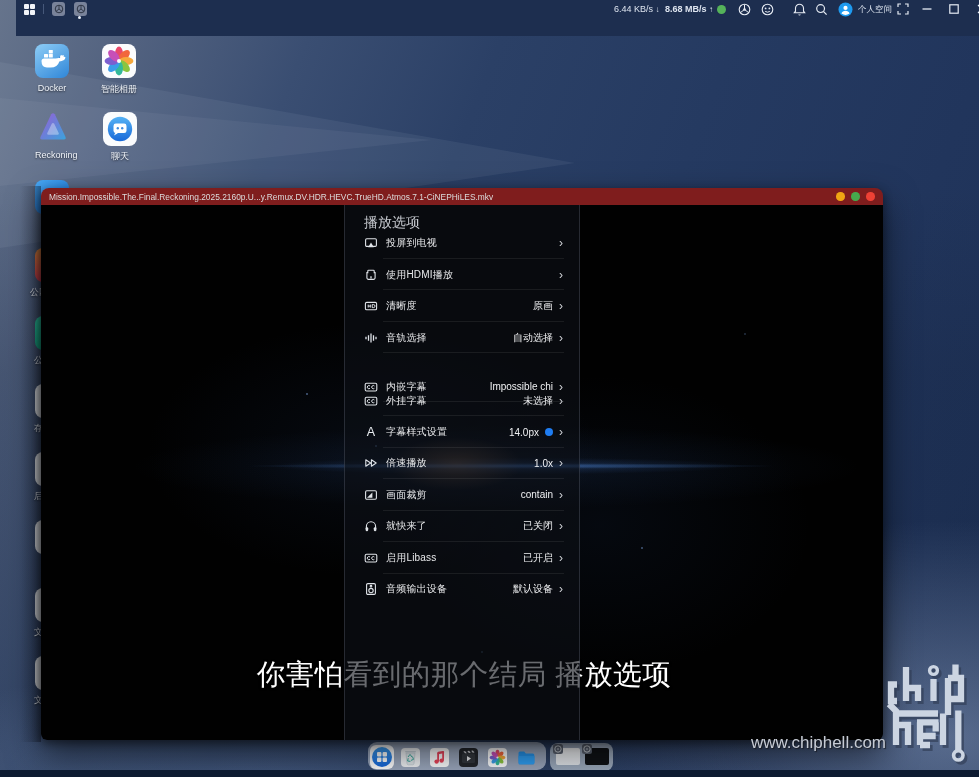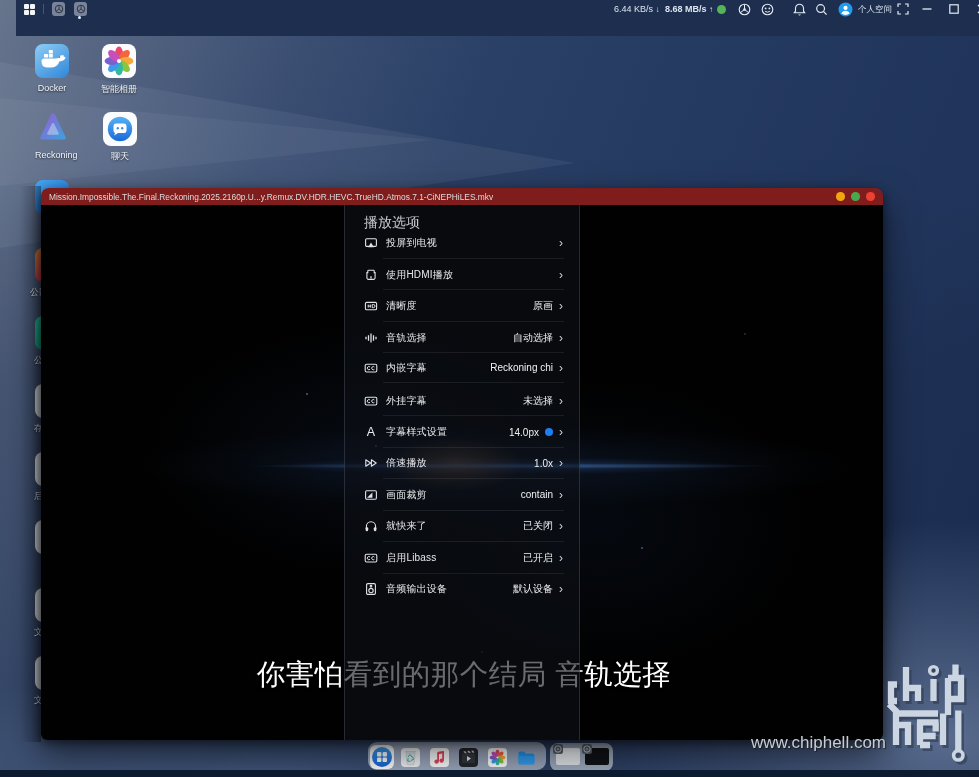--- a/index.html
+++ b/index.html
@@ -251,21 +251,21 @@
 
 <div id="win">
   <div id="titlebar">
     <div id="title">Mission.Impossible.The.Final.Reckoning.2025.2160p.U...y.Remux.DV.HDR.HEVC.TrueHD.Atmos.7.1-CiNEPHiLES.mkv</div>
     <i class="tl" style="left:795px;background:#f0a513;top:4.2px"></i>
     <i class="tl" style="left:810px;background:#46a94c;top:4.2px"></i>
     <i class="tl" style="left:825px;background:#ee4135;top:4.2px"></i>
   </div>
   <div id="video">
     <div style="position:absolute;left:265px;top:188px;width:2px;height:2px;border-radius:50%;background:rgba(130,170,230,0.55);box-shadow: 69px 52px 0 rgba(130,170,230,0.45), 335px 154px 0 rgba(130,170,230,0.5), 592px 302px 0 rgba(120,160,220,0.4), 175px 258px 0 rgba(120,160,220,0.35), 438px -60px 0 rgba(120,160,220,0.3);"></div>
-    <div id="subt">你害怕看到的那个结局 音轨选择</div>
+    <div id="subt">你害怕看到的那个结局 播放选项</div>
     <div id="panel">
       <div id="phead">播放选项</div>
 <div class="mrow" style="top:22.7px">
           <svg width="14" height="14" viewBox="0 0 14 14" fill="none" stroke="#dfe3e8" stroke-width="1.1">
             <rect x="1.6" y="2.8" width="10.8" height="7.6" rx="1.2"></rect>
             <path d="M7 6.6 L9.8 11.2 H4.2 Z" fill="#dfe3e8" stroke="none"></path>
           </svg>
           <span class="mlabel">投屏到电视</span>
           <span class="arr">›</span>
           <i class="sep"></i>
@@ -292,27 +292,27 @@
         </div>
 <div class="mrow" style="top:117.0px">
           <svg width="14" height="14" viewBox="0 0 14 14" fill="none" stroke="#dfe3e8" stroke-width="1.1">
             <path d="M2 5.8 v2.4 M4.5 4.2 v5.6 M7 2.6 v8.8 M9.5 4.2 v5.6 M12 5.8 v2.4" stroke-width="1.3"></path>
           </svg>
           <span class="mlabel">音轨选择</span>
           <span class="val">自动选择</span>
           <span class="arr">›</span>
           <i class="sep"></i>
         </div>
-<div class="mrow" style="top:147px">
+<div class="mrow" style="top:166px">
           <svg width="14" height="14" viewBox="0 0 14 14" fill="none" stroke="#dfe3e8" stroke-width="1.1">
             <rect x="1.2" y="3.2" width="11.6" height="7.8" rx="1.4"></rect>
             <path d="M6 6 a1.6 1.6 0 1 0 0 2.3 M10.4 6 a1.6 1.6 0 1 0 0 2.3" stroke-width="1"></path>
           </svg>
           <span class="mlabel">内嵌字幕</span>
-          <span class="val">Reckoning chi</span>
+          <span class="val">Impossible chi</span>
           <span class="arr">›</span>
           <i class="sep"></i>
         </div>
 <div class="mrow" style="top:179.9px">
           <svg width="14" height="14" viewBox="0 0 14 14" fill="none" stroke="#dfe3e8" stroke-width="1.1">
             <rect x="1.2" y="3.2" width="11.6" height="7.8" rx="1.4"></rect>
             <path d="M6 6 a1.6 1.6 0 1 0 0 2.3 M10.4 6 a1.6 1.6 0 1 0 0 2.3" stroke-width="1"></path>
           </svg>
           <span class="mlabel">外挂字幕</span>
           <span class="val">未选择</span>

